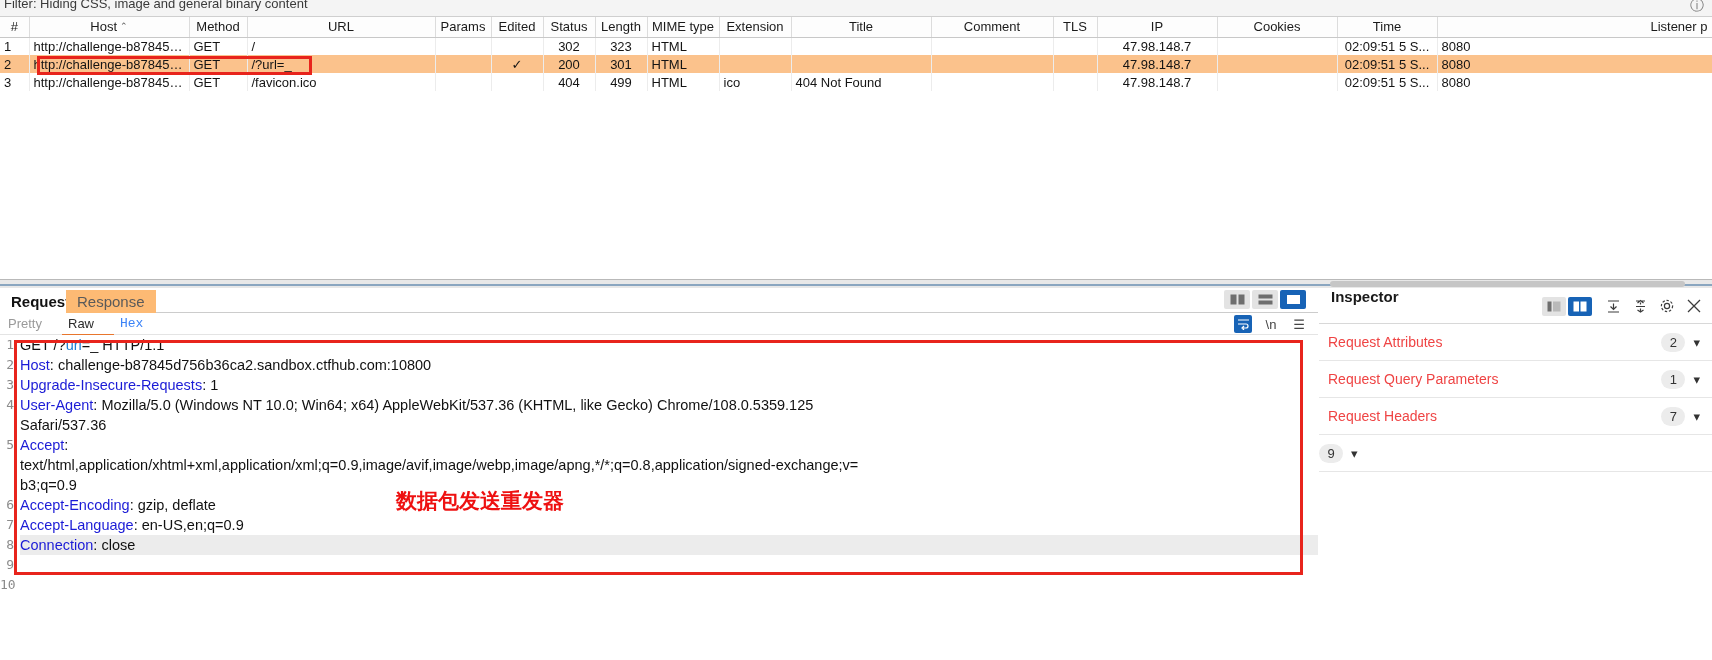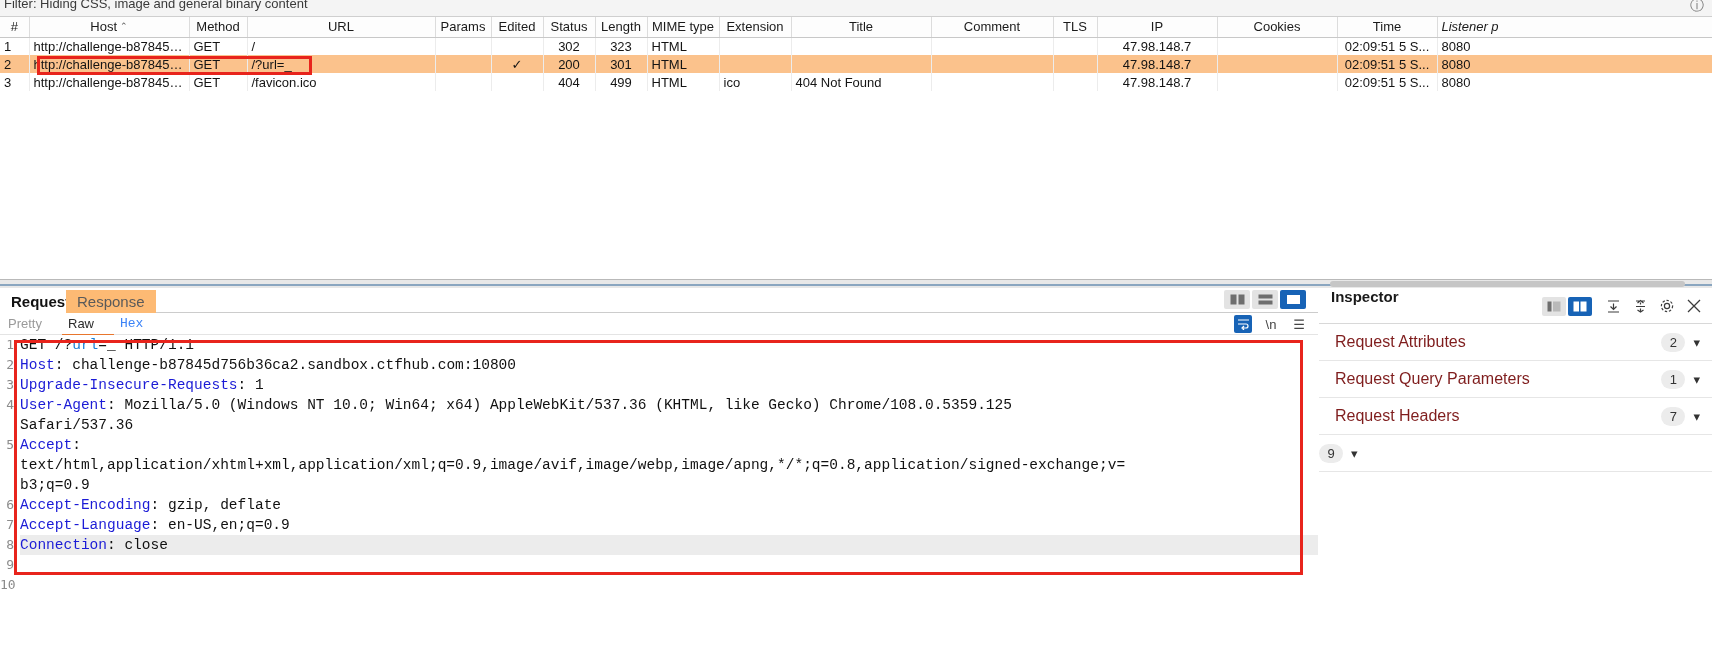--- a/index.html
+++ b/index.html
@@ -44,21 +44,21 @@
     font-size: 13px;
     color: #1a1a1a;
     background: #fdfdfd;
     border-right: 1px solid #dcdcdc;
     border-bottom: 1px solid #c8c8c8;
     padding: 0 4px;
     text-align: center;
     white-space: nowrap;
     overflow: hidden;
   }
-  table.proxy th.left { text-align: left; font-style: italic; }
+  table.proxy th.left { text-align: right; }
   table.proxy td {
     height: 18px;
     font-size: 13px;
     padding: 0 4px;
     border-right: 1px solid #ececec;
     white-space: nowrap;
     overflow: hidden;
     text-overflow: ellipsis;
     color: #141414;
   }
@@ -153,21 +153,21 @@
   }
   .gutter {
     position: absolute; left: 0; top: 0; width: 17px; height: 325px;
     background: #ffffff; color: #8b8b8b;
     font-family: "DejaVu Sans Mono", monospace; font-size: 13px;
     text-align: right;
   }
   .gutter div { height: 20px; line-height: 20px; padding-right: 3px; }
   .code-lines {
     position: absolute; left: 20px; top: 0; right: 0; height: 325px;
-    font-family: Liberation Mono, monospace; font-size: 14.5px;
+    font-family: Liberation Sans, sans-serif; font-size: 14.5px;
     color: #111; white-space: pre; line-height: 20px;
   }
   .code-lines .ln { height: 20px; line-height: 20px; }
   .code-lines .ln.hl { background: #ececec; }
   .hdr { color: #1b1bd6; }
   .param { color: #1b7fd6; }
 
   
   .code-red-box {
     position: absolute; left: 14px; top: 340px;
@@ -201,21 +201,21 @@
   .ih { width: 20px; height: 20px; display: flex; align-items: center; justify-content: center; color: #3c3c3c; }
   .seg { display: flex; gap: 2px; margin-right: 4px; }
   .seg .s { width: 24px; height: 19px; border-radius: 2px; background: #e3e3e3; display:flex; align-items:center; justify-content:center; }
   .seg .s.on { background: #1763b6; }
 
   .insp-row {
     position: relative; height: 37px; width: 393px;
     border-bottom: 1px solid #e6e6e6;
     display: flex; align-items: center;
   }
-  .insp-row .lbl { margin-left: 16px; font-size: 16px; color: #7f1d1d; flex: 1; }
+  .insp-row .lbl { margin-left: 9px; font-size: 14px; color: #ef4444; flex: 1; }
   .insp-row .cnt {
     min-width: 24px; height: 19px; line-height: 19px; text-align: center;
     background: #ececec; border-radius: 10px; font-size: 13px; color: #333;
     padding: 0 7px; margin-right: 8px;
   }
   .insp-row .chev { margin-right: 12px; color: #333; font-size: 13px; }
 </style>
 </head>
 <body>
 
@@ -392,20 +392,21 @@
           <div>7</div>
           <div>8</div>
           <div>9</div>
           <div>10</div>
         </div>
       <div class="code-lines"><div class="ln"><span>GET /?</span><span class="param">url</span><span>=_ HTTP/1.1</span></div><div class="ln"><span class="hdr">Host</span><span>: challenge-b87845d756b36ca2.sandbox.ctfhub.com:10800</span></div><div class="ln"><span class="hdr">Upgrade-Insecure-Requests</span><span>: 1</span></div><div class="ln"><span class="hdr">User-Agent</span><span>: Mozilla/5.0 (Windows NT 10.0; Win64; x64) AppleWebKit/537.36 (KHTML, like Gecko) Chrome/108.0.5359.125</span></div><div class="ln"><span>Safari/537.36</span></div><div class="ln"><span class="hdr">Accept</span><span>:</span></div><div class="ln"><span>text/html,application/xhtml+xml,application/xml;q=0.9,image/avif,image/webp,image/apng,*/*;q=0.8,application/signed-exchange;v=</span></div><div class="ln"><span>b3;q=0.9</span></div><div class="ln"><span class="hdr">Accept-Encoding</span><span>: gzip, deflate</span></div><div class="ln"><span class="hdr">Accept-Language</span><span>: en-US,en;q=0.9</span></div><div class="ln hl"><span class="hdr">Connection</span><span>: close</span></div><div class="ln">&nbsp;</div><div class="ln">&nbsp;</div></div>
     </div>
   </div>
 
   <div class="code-red-box"></div>
+  <div class="cn-annotation">数据包发送重发器</div>
 
   <div class="inspector">
     <div class="insp-head">
       <span class="insp-title">Inspector</span>
       <div class="insp-head-icons">
         <div class="seg">
           <div class="s">
             <svg width="14" height="11" viewBox="0 0 14 11">
                 <rect x="0.5" y="0.5" width="4" height="10" fill="#6e6e6e"></rect>
                 <rect x="6" y="0.5" width="7.5" height="10" fill="#b9b9b9"></rect>

